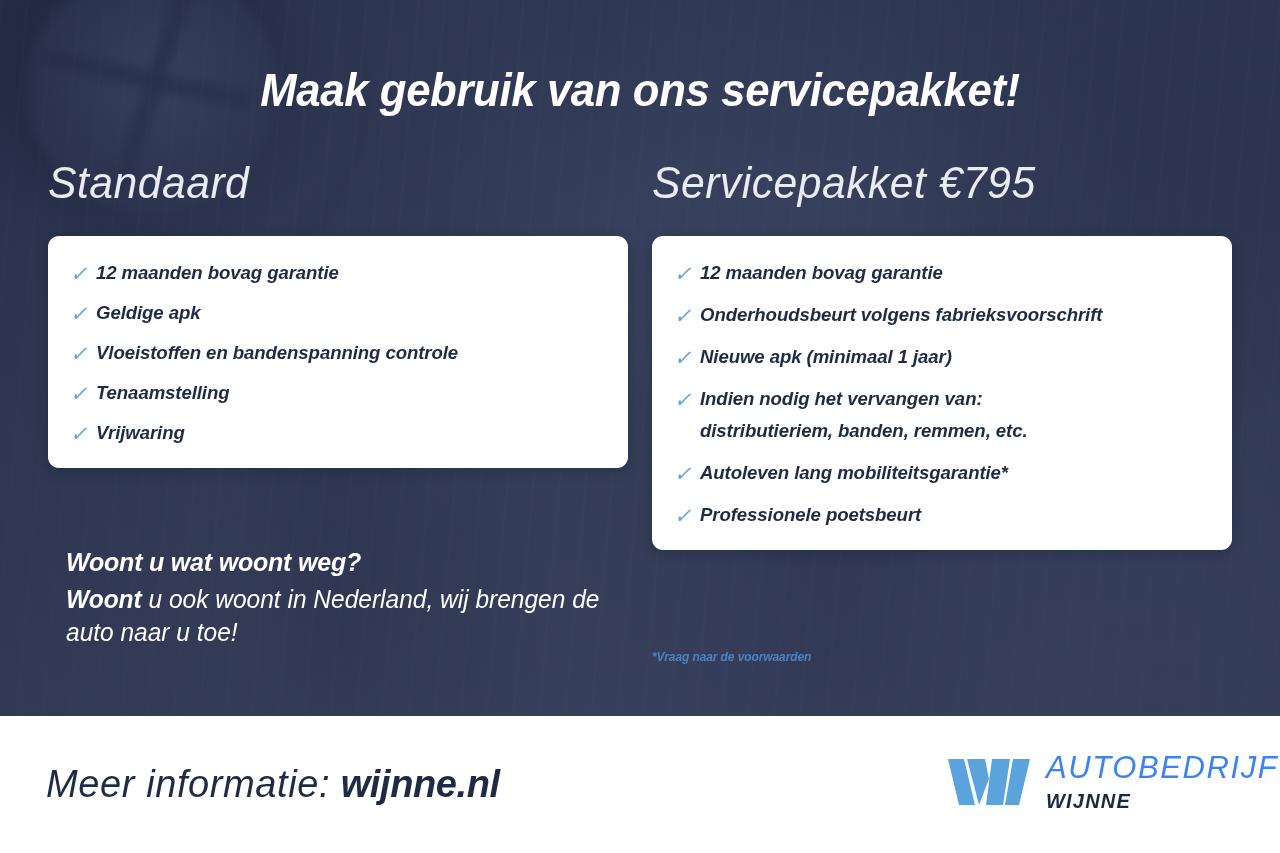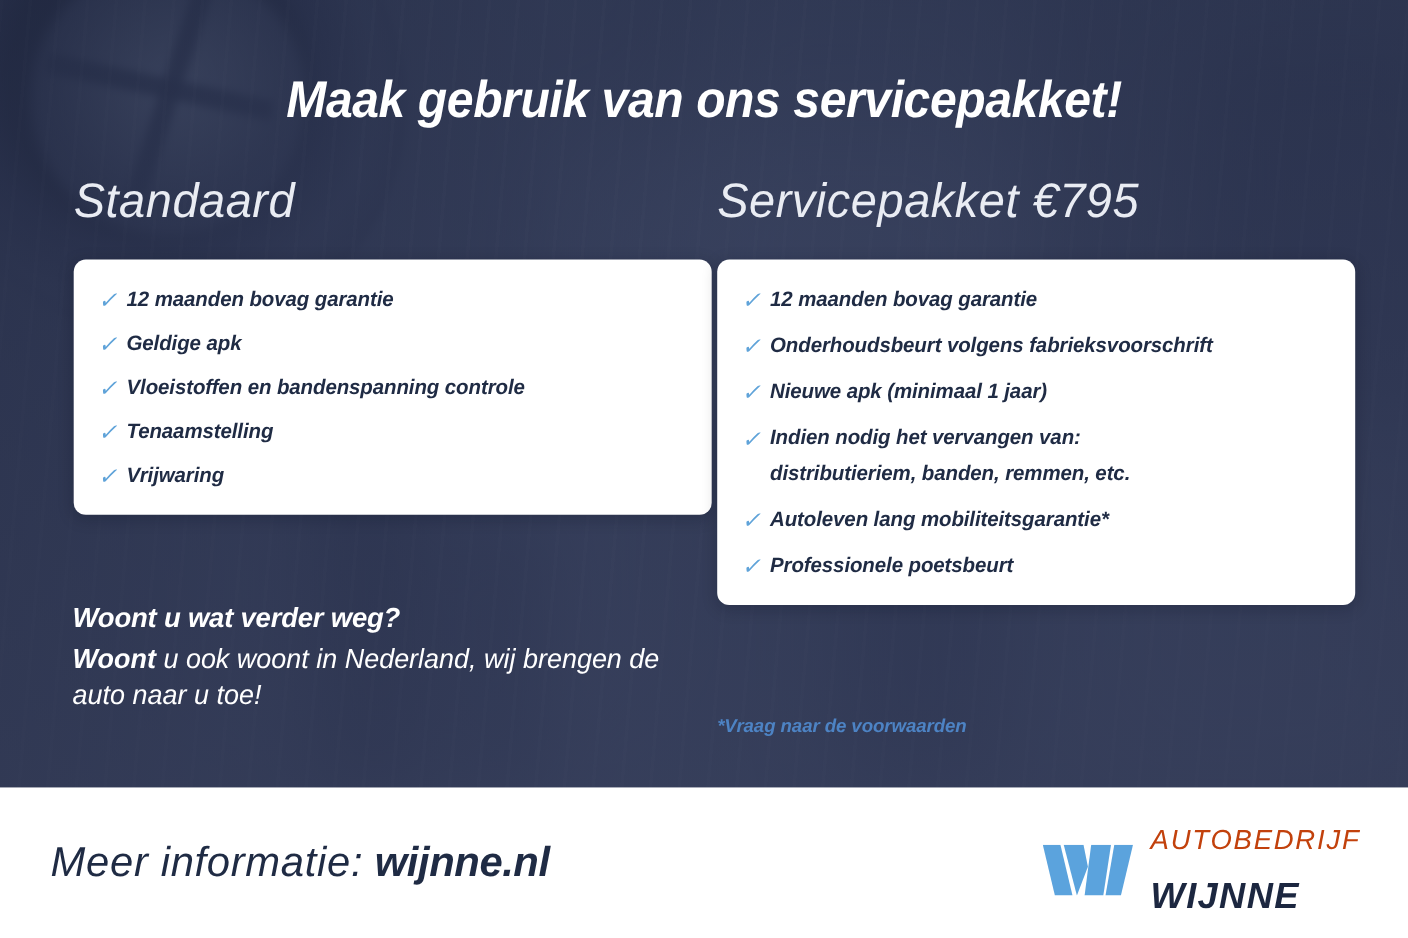--- a/index.html
+++ b/index.html
@@ -93,21 +93,21 @@
     letter-spacing: -0.4px;
     transform: scaleX(.93);
     white-space: nowrap;
   }
 
   
   .col {
     position: absolute;
     top: 160px;
   }
-  .col-left  { left: 48px;  width: 580px; margin-left: 19px; }
+  .col-left  { left: 48px;  width: 580px; }
   .col-right { left: 652px; width: 644px; }
 
   .col-title {
     color: #e9ecf3;
     font-size: 44px;
     font-weight: 300;
     letter-spacing: 0.5px;
     transform: scaleX(.97);
     transform-origin: left center;
     line-height: 1.05;
@@ -179,21 +179,21 @@
     transform-origin: left top;
   }
   .promo-body b { font-weight: 700; }
 
   
   .footnote {
     position: absolute;
     left: 652px;
     top: 650px;
     color: #4d83c4;
-    font-size: 17px;
+    font-size: 12px;
     font-weight: 700;
     letter-spacing: -0.1px;
   }
 
   
   .footer {
     position: absolute;
     left: 0; top: 716px;
     width: 1280px; height: 100px;
     background: #ffffff;
@@ -214,33 +214,33 @@
     display: flex;
     align-items: center;
   }
   .logo-mark { width: 82px; height: 46px; flex: 0 0 auto; }
   .logo-text {
     margin-left: 16px;
     line-height: 1.0;
   }
   .logo-text .l1 {
     display: block;
-    font-size: 25px;
+    font-size: 31px;
     font-weight: 300;
-    color: #c2410c;
+    color: #3b82f6;
     letter-spacing: 1.6px;
     text-align: right;
   }
   .logo-text .l2 {
     display: block;
-    font-size: 33px;
+    font-size: 20px;
     font-weight: 700;
     color: #1c2740;
     letter-spacing: 1.2px;
-    margin-top: 20px;
+    margin-top: 8px;
   }
 </style>
 </head>
 <body>
 
 <div class="poster">
 
   <div class="hero">
     <div class="bg-layer bg-shapes">
       <div class="sh panel-a"></div>
@@ -321,21 +321,21 @@
         </li>
         <li>
           <span class="check">✓</span>
           <span class="li-text">Professionele poetsbeurt</span>
         </li>
       </ul>
     </div>
   </div>
 
   <div class="promo">
-    <div class="promo-title">Woont u wat verder weg?</div>
+    <div class="promo-title">Woont u wat woont weg?</div>
     <div class="promo-body"><b>Woont</b><span> u ook woont in Nederland, wij brengen de auto naar u toe!</span></div>
   </div>
 
   <div class="footnote">*Vraag naar de voorwaarden</div>
 
   <div class="footer">
     <div class="footer-left"><span class="light">Meer informatie:</span><span>&nbsp;</span><span class="strong">wijnne.nl</span></div>
   </div>
 
   <div class="logo">

